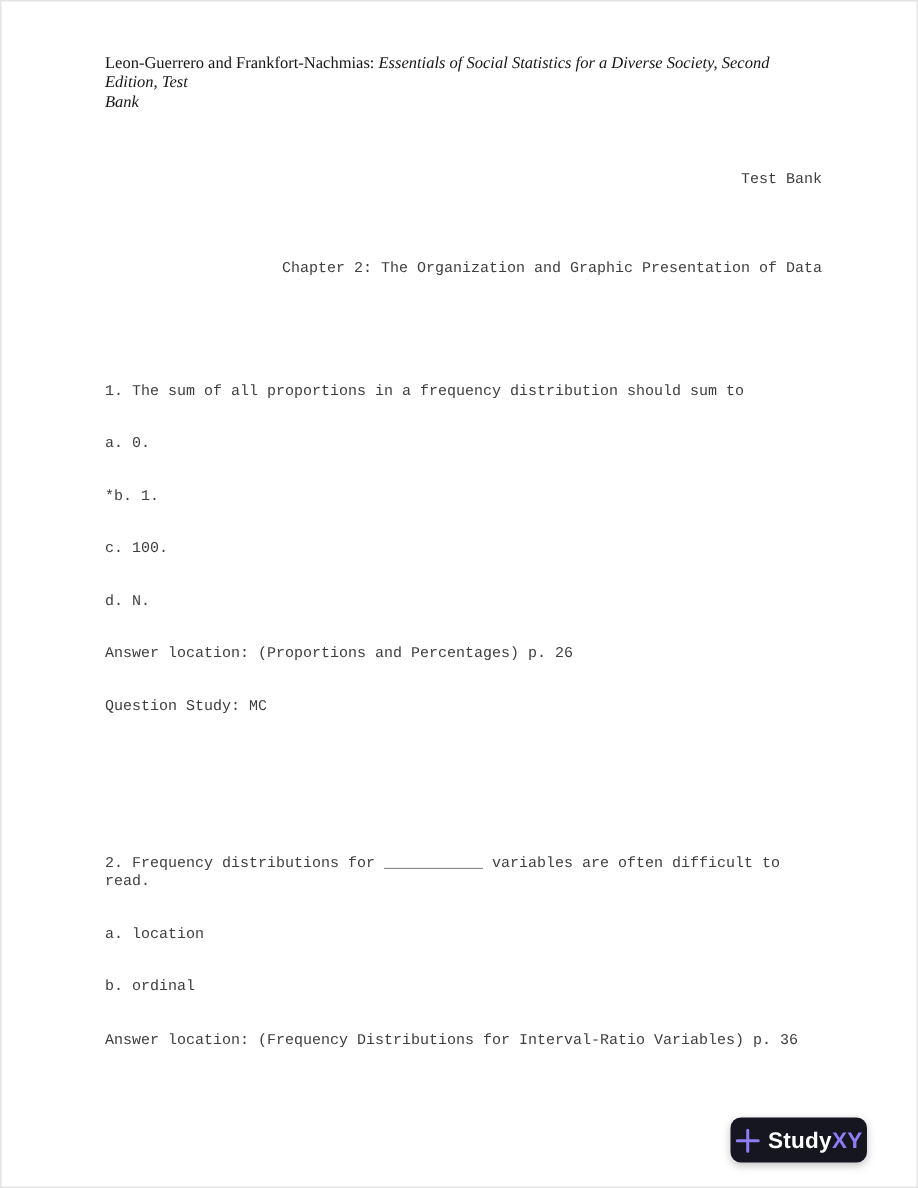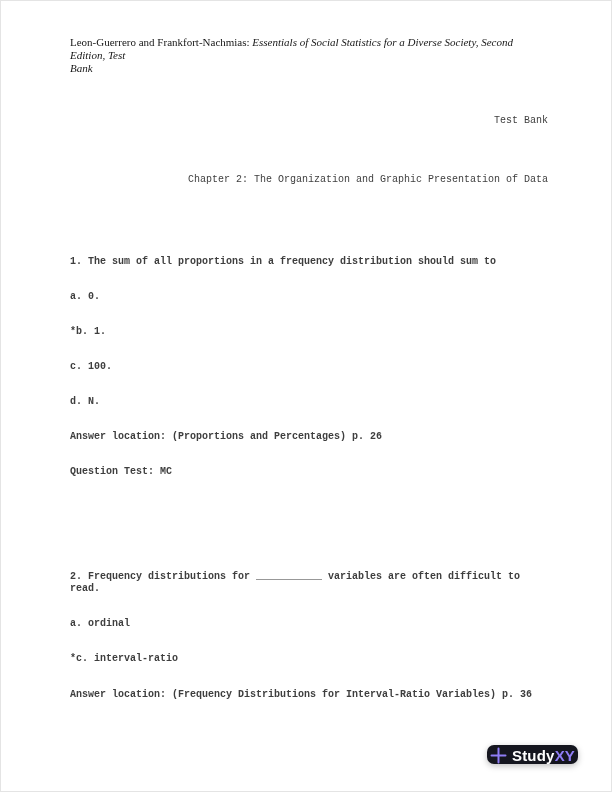--- a/index.html
+++ b/index.html
@@ -26,28 +26,28 @@
   .doc-header .italic { font-style: italic; }
   .content {
     position: absolute;
     left: 70px; top: 80px; width: 478px;
     font-size: 10px; line-height: 11.7px;
     color: #3e3e3e;
     white-space: pre-wrap;
   }
   .center-line { text-align: right; }
   .blank-gap { margin-bottom: 11.7px; }
-  .question-block { margin-bottom: 11.7px; font-weight: bold; }
+  .question-block { margin-bottom: 11.7px; }
   .badge {
     position: absolute;
     left: 487px; top: 745px;
-    width: 91px; height: 19px;
+    width: 91px; height: 30px;
     background: var(--badge-bg, #15161f);
     border-radius: 7px;
-    display: flex; align-items: flex-end; justify-content: center;
+    display: flex; align-items: center; justify-content: center;
     gap: 5px;
     box-shadow: 0 2px 6px rgba(0,0,0,0.25);
     font-family: "Liberation Sans", sans-serif;
   }
   .badge .plus-icon { display: block; }
   .badge .plus-icon path { stroke: var(--badge-accent, #8f7df5); }
   .brand { font-size: 15px; font-weight: bold; letter-spacing: 0.2px; }
   .brand-primary { color: var(--badge-text, #ffffff); }
   .brand-accent { color: var(--badge-accent, #8f7df5); }
 </style>
@@ -64,28 +64,28 @@
 
     <div class="center-line blank-gap">Chapter 2: The Organization and Graphic Presentation of Data</div>
 
     <div class="question-block">
       <div>1. The sum of all proportions in a frequency distribution should sum to</div>
       <div>a. 0.</div>
       <div>*b. 1.</div>
       <div>c. 100.</div>
       <div>d. N.</div>
       <div>Answer location: (Proportions and Percentages) p. 26</div>
-      <div>Question Test: MC</div>
+      <div>Question Study: MC</div>
     </div>
 
     <div class="question-block">
       <div>2. Frequency distributions for ___________ variables are often difficult to
 read.</div>
-      <div>a. ordinal</div>
-      <div>*c. interval-ratio</div>
+      <div>a. location</div>
+      <div>b. ordinal</div>
       <div>Answer location: (Frequency Distributions for Interval-Ratio Variables) p. 36</div>
       
     </div>
 
     
 
     
 
     
 

